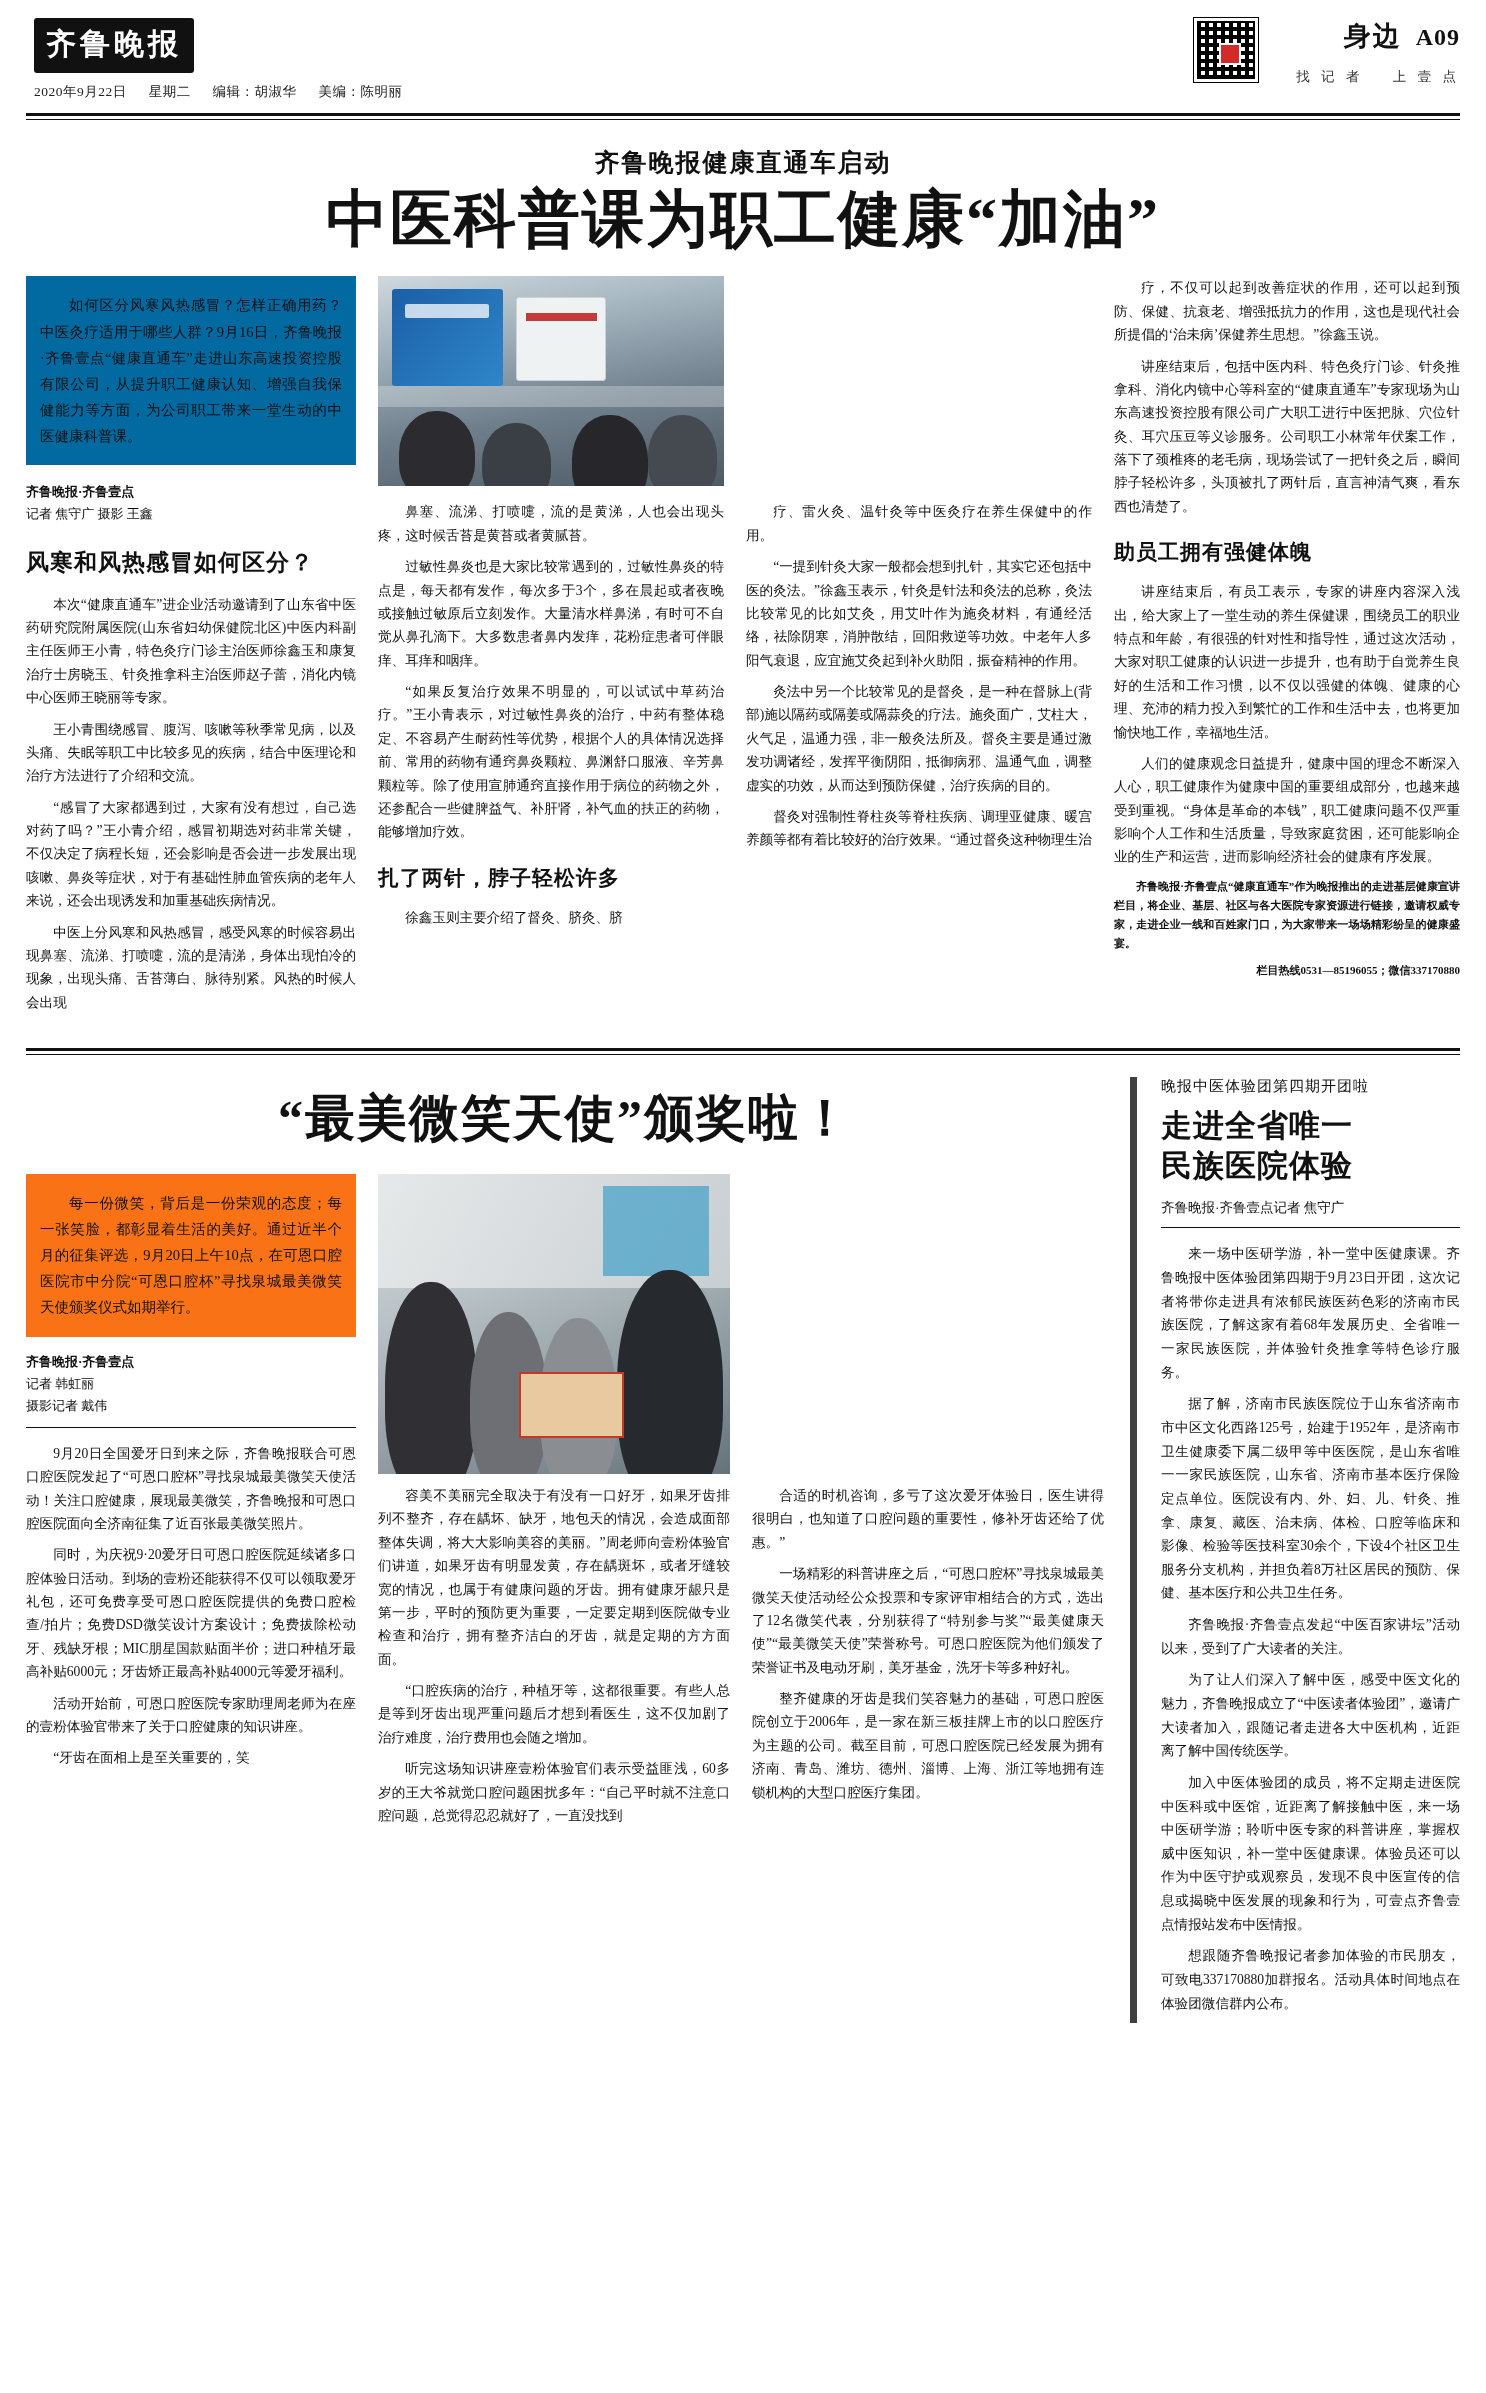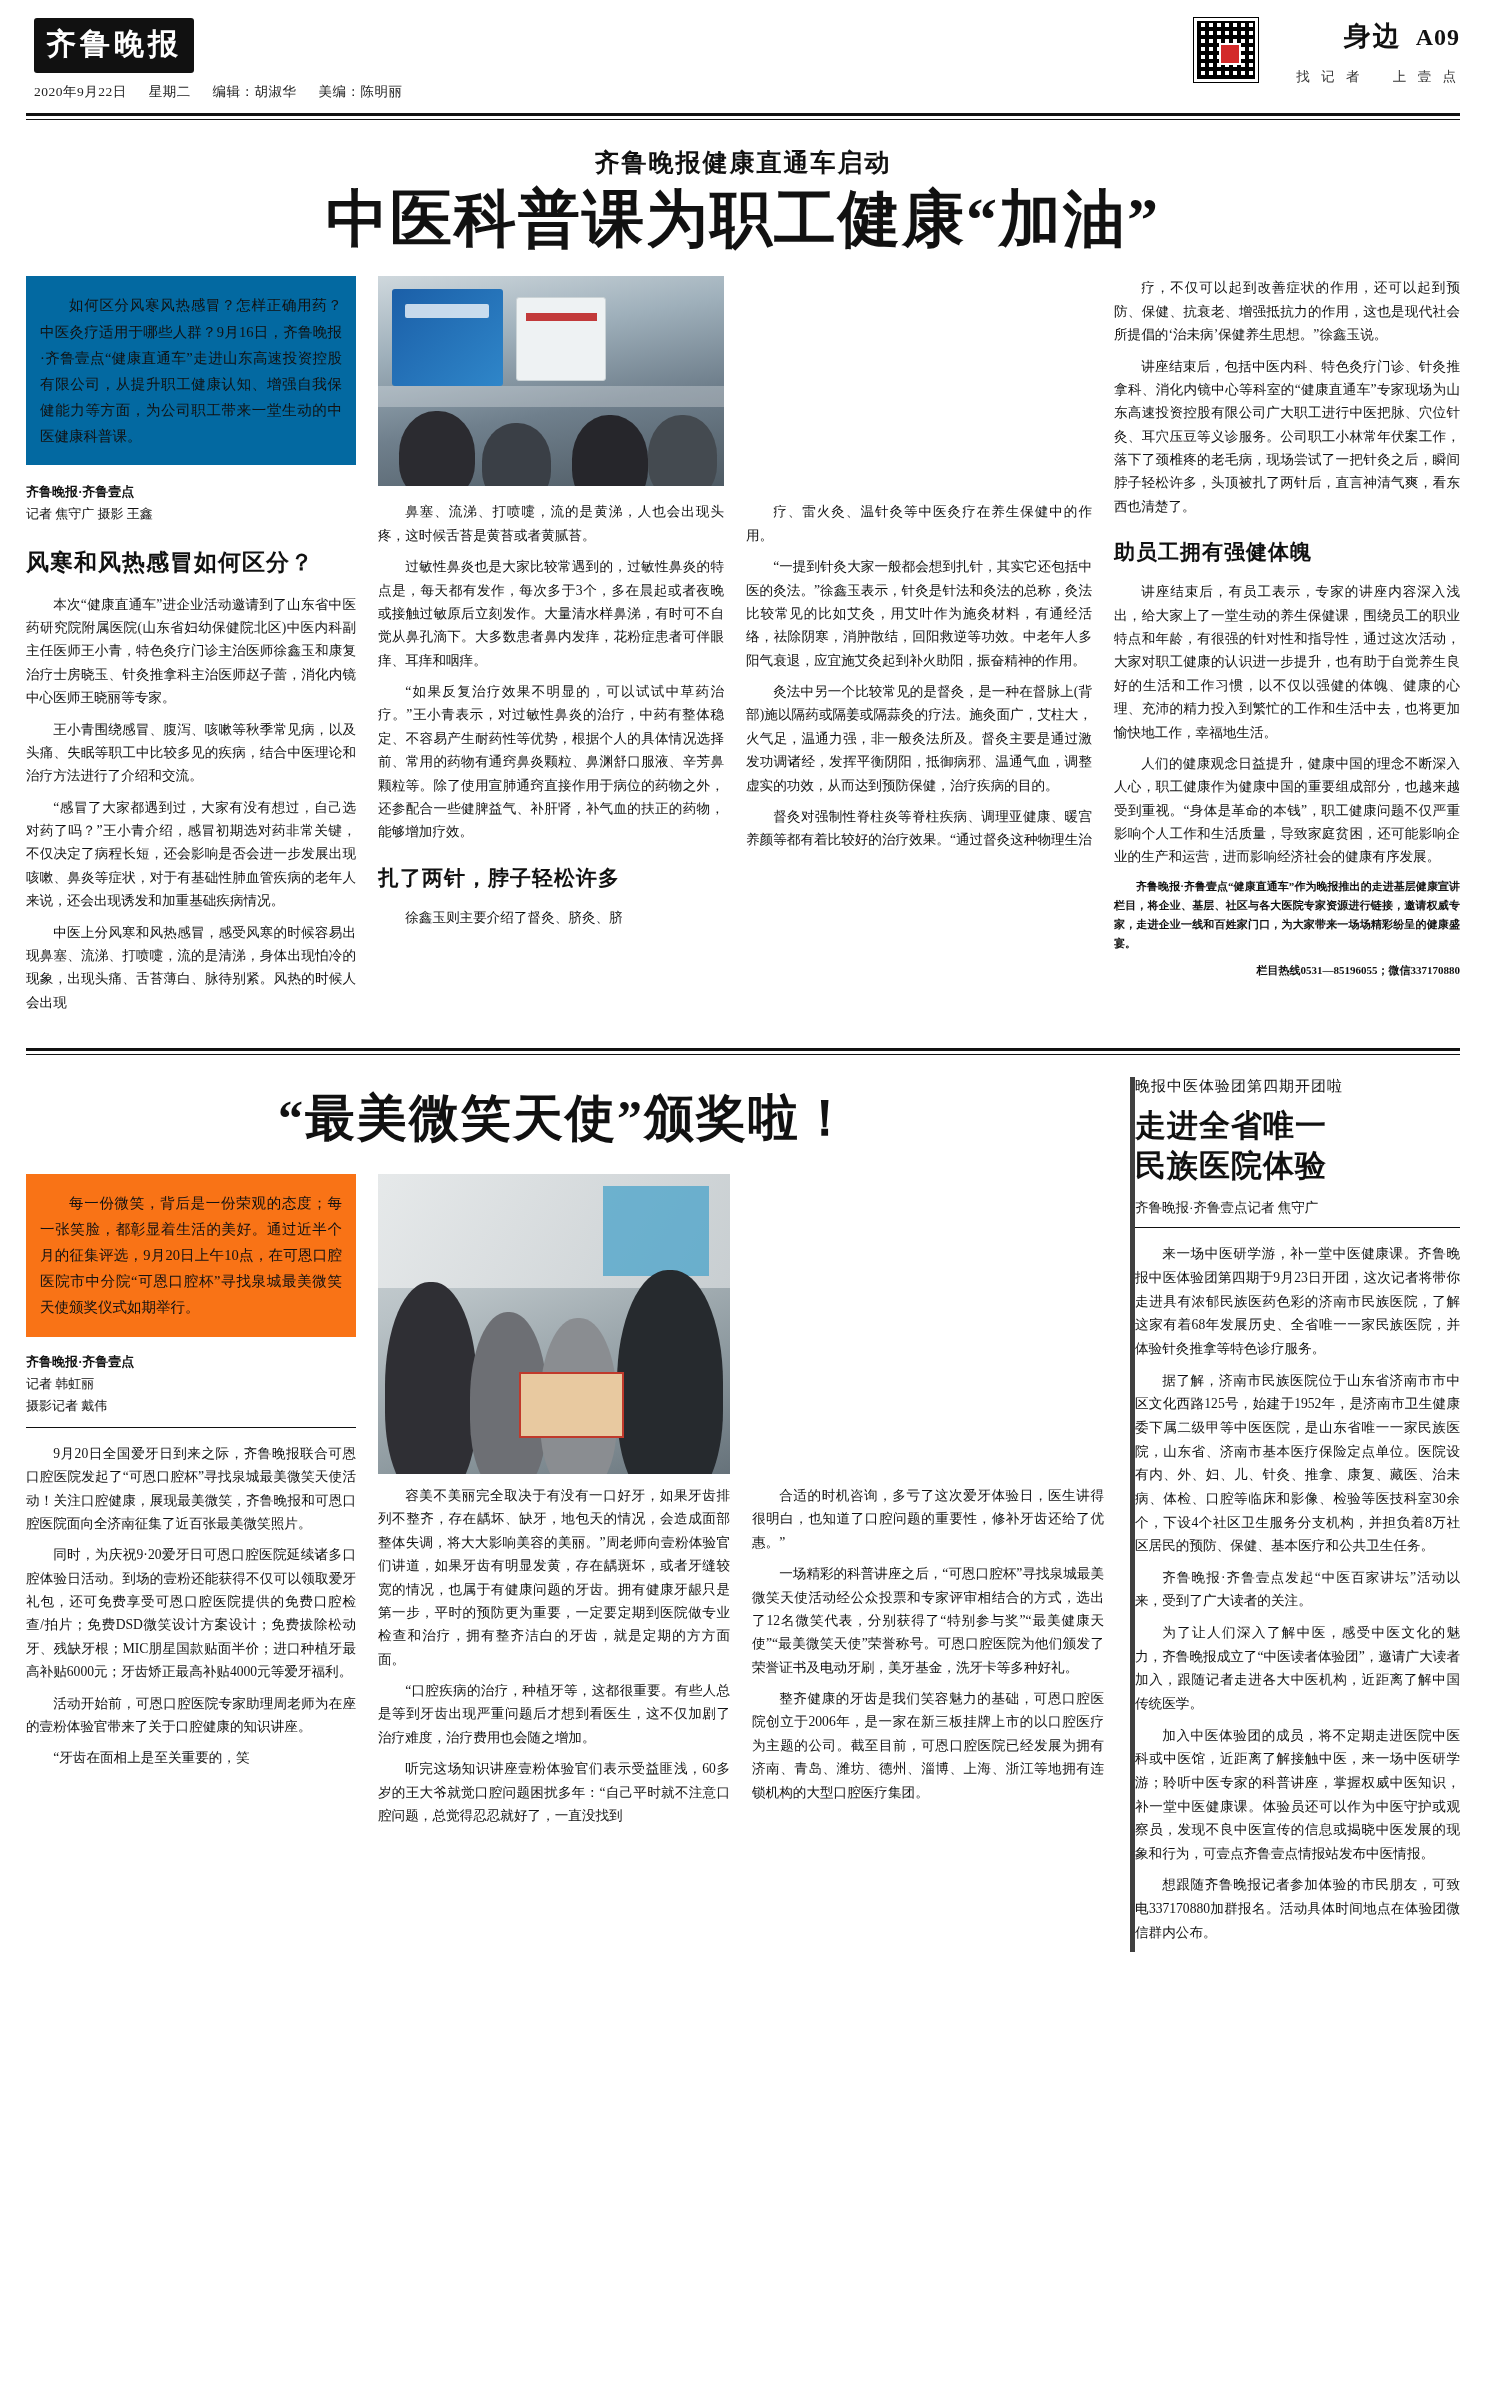--- a/index.html
+++ b/index.html
@@ -133,21 +133,21 @@
     background:#f97316;
     padding: 16px 14px;
     font-size: 14.5px; line-height:1.8; text-indent:2em; text-align:justify;
     margin-bottom: 14px;
   }
   .photo-main {
     grid-column: 2 / span 2; height: 300px;
     background: linear-gradient(160deg,#d8dde0 0%, #b9c2c6 35%, #8e9aa0 70%, #66727a 100%);
     position:relative; overflow:hidden; margin-bottom: 10px;
   }
-  .right-col { border-left: 5px solid #404040; }
+  .right-col { border-left: 7px solid #404040; padding-left: 24px; }
   .r-kicker { font-size:15px; letter-spacing:1px; margin-bottom:10px;}
   .r-head { font-size:31px; font-weight:bold; line-height:1.28; letter-spacing:1px; margin-bottom:14px;}
   .r-byline { font-size:13.5px; margin-bottom:10px; }
   .r-rule { height:1px; background:#111; margin:10px 0 14px 0;}
   .r-body { font-size:13.6px; line-height:1.74; text-align:justify;}
   .r-body p { margin:0 0 8px 0; text-indent:2em;}
 
   .promo { font-size:11px; line-height:1.74; text-align:justify; }
   .promo p { margin:0 0 8px 0; text-indent:2em;}
   .promo .nohang { text-indent:0; }

